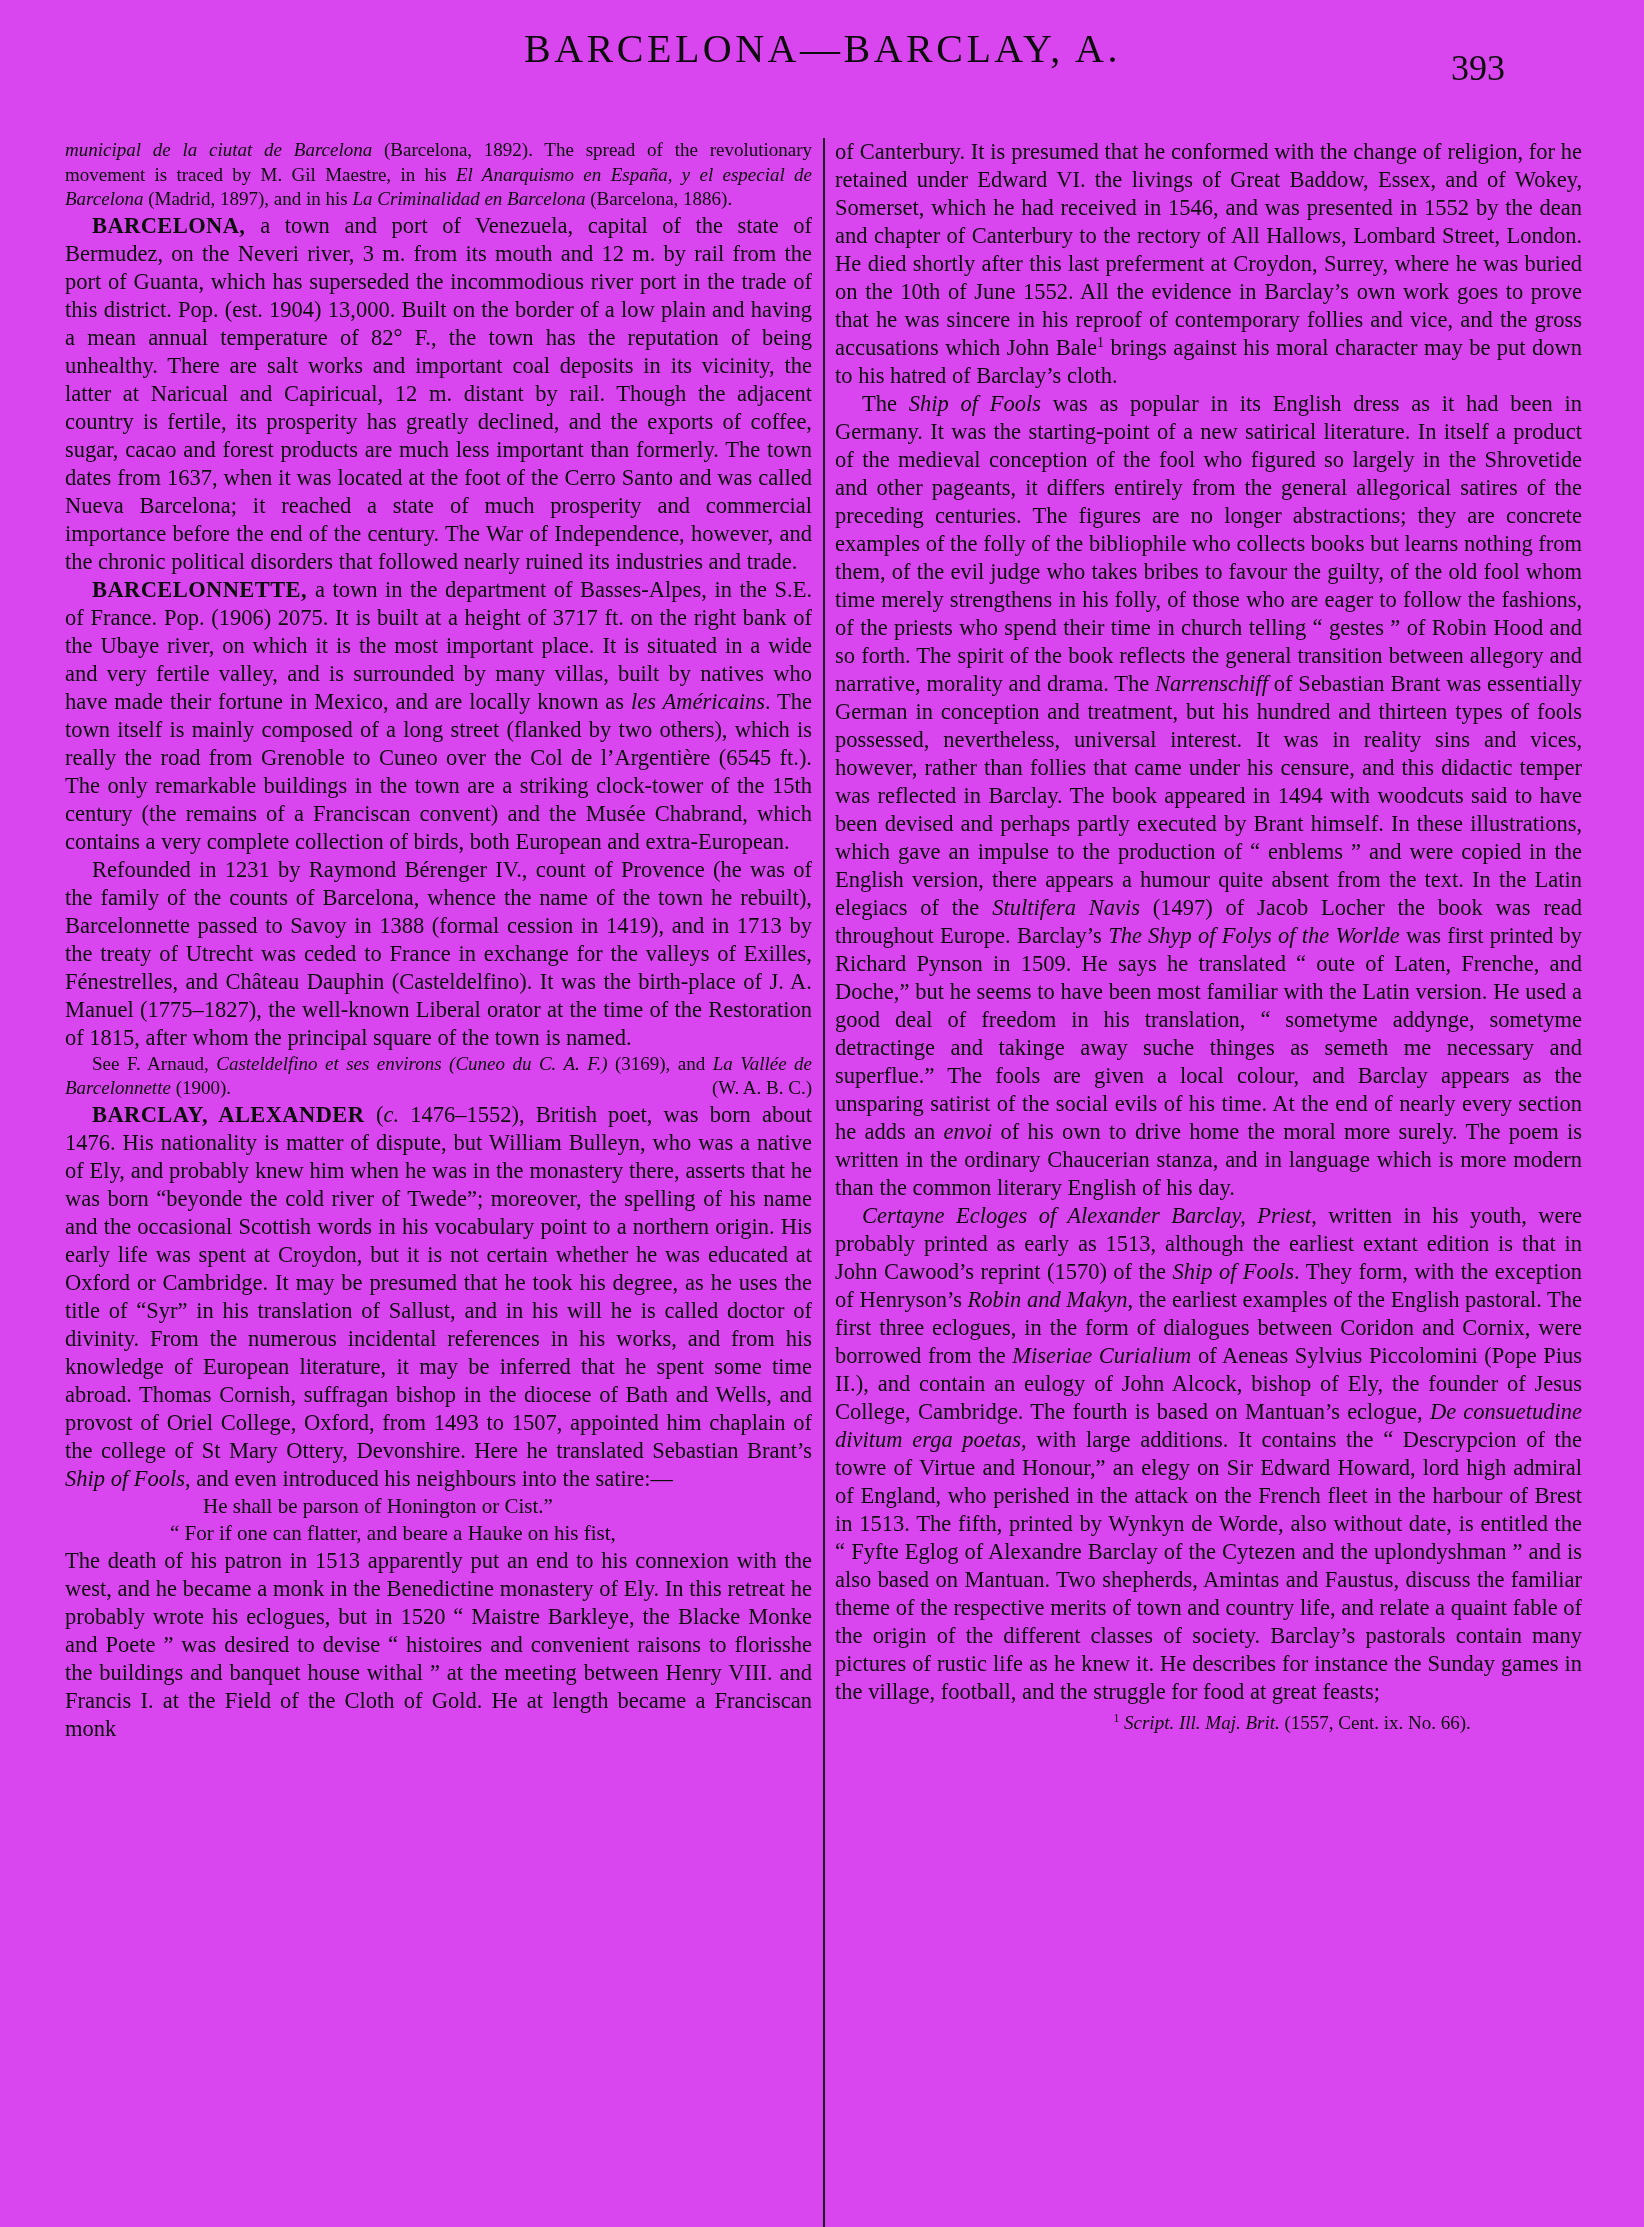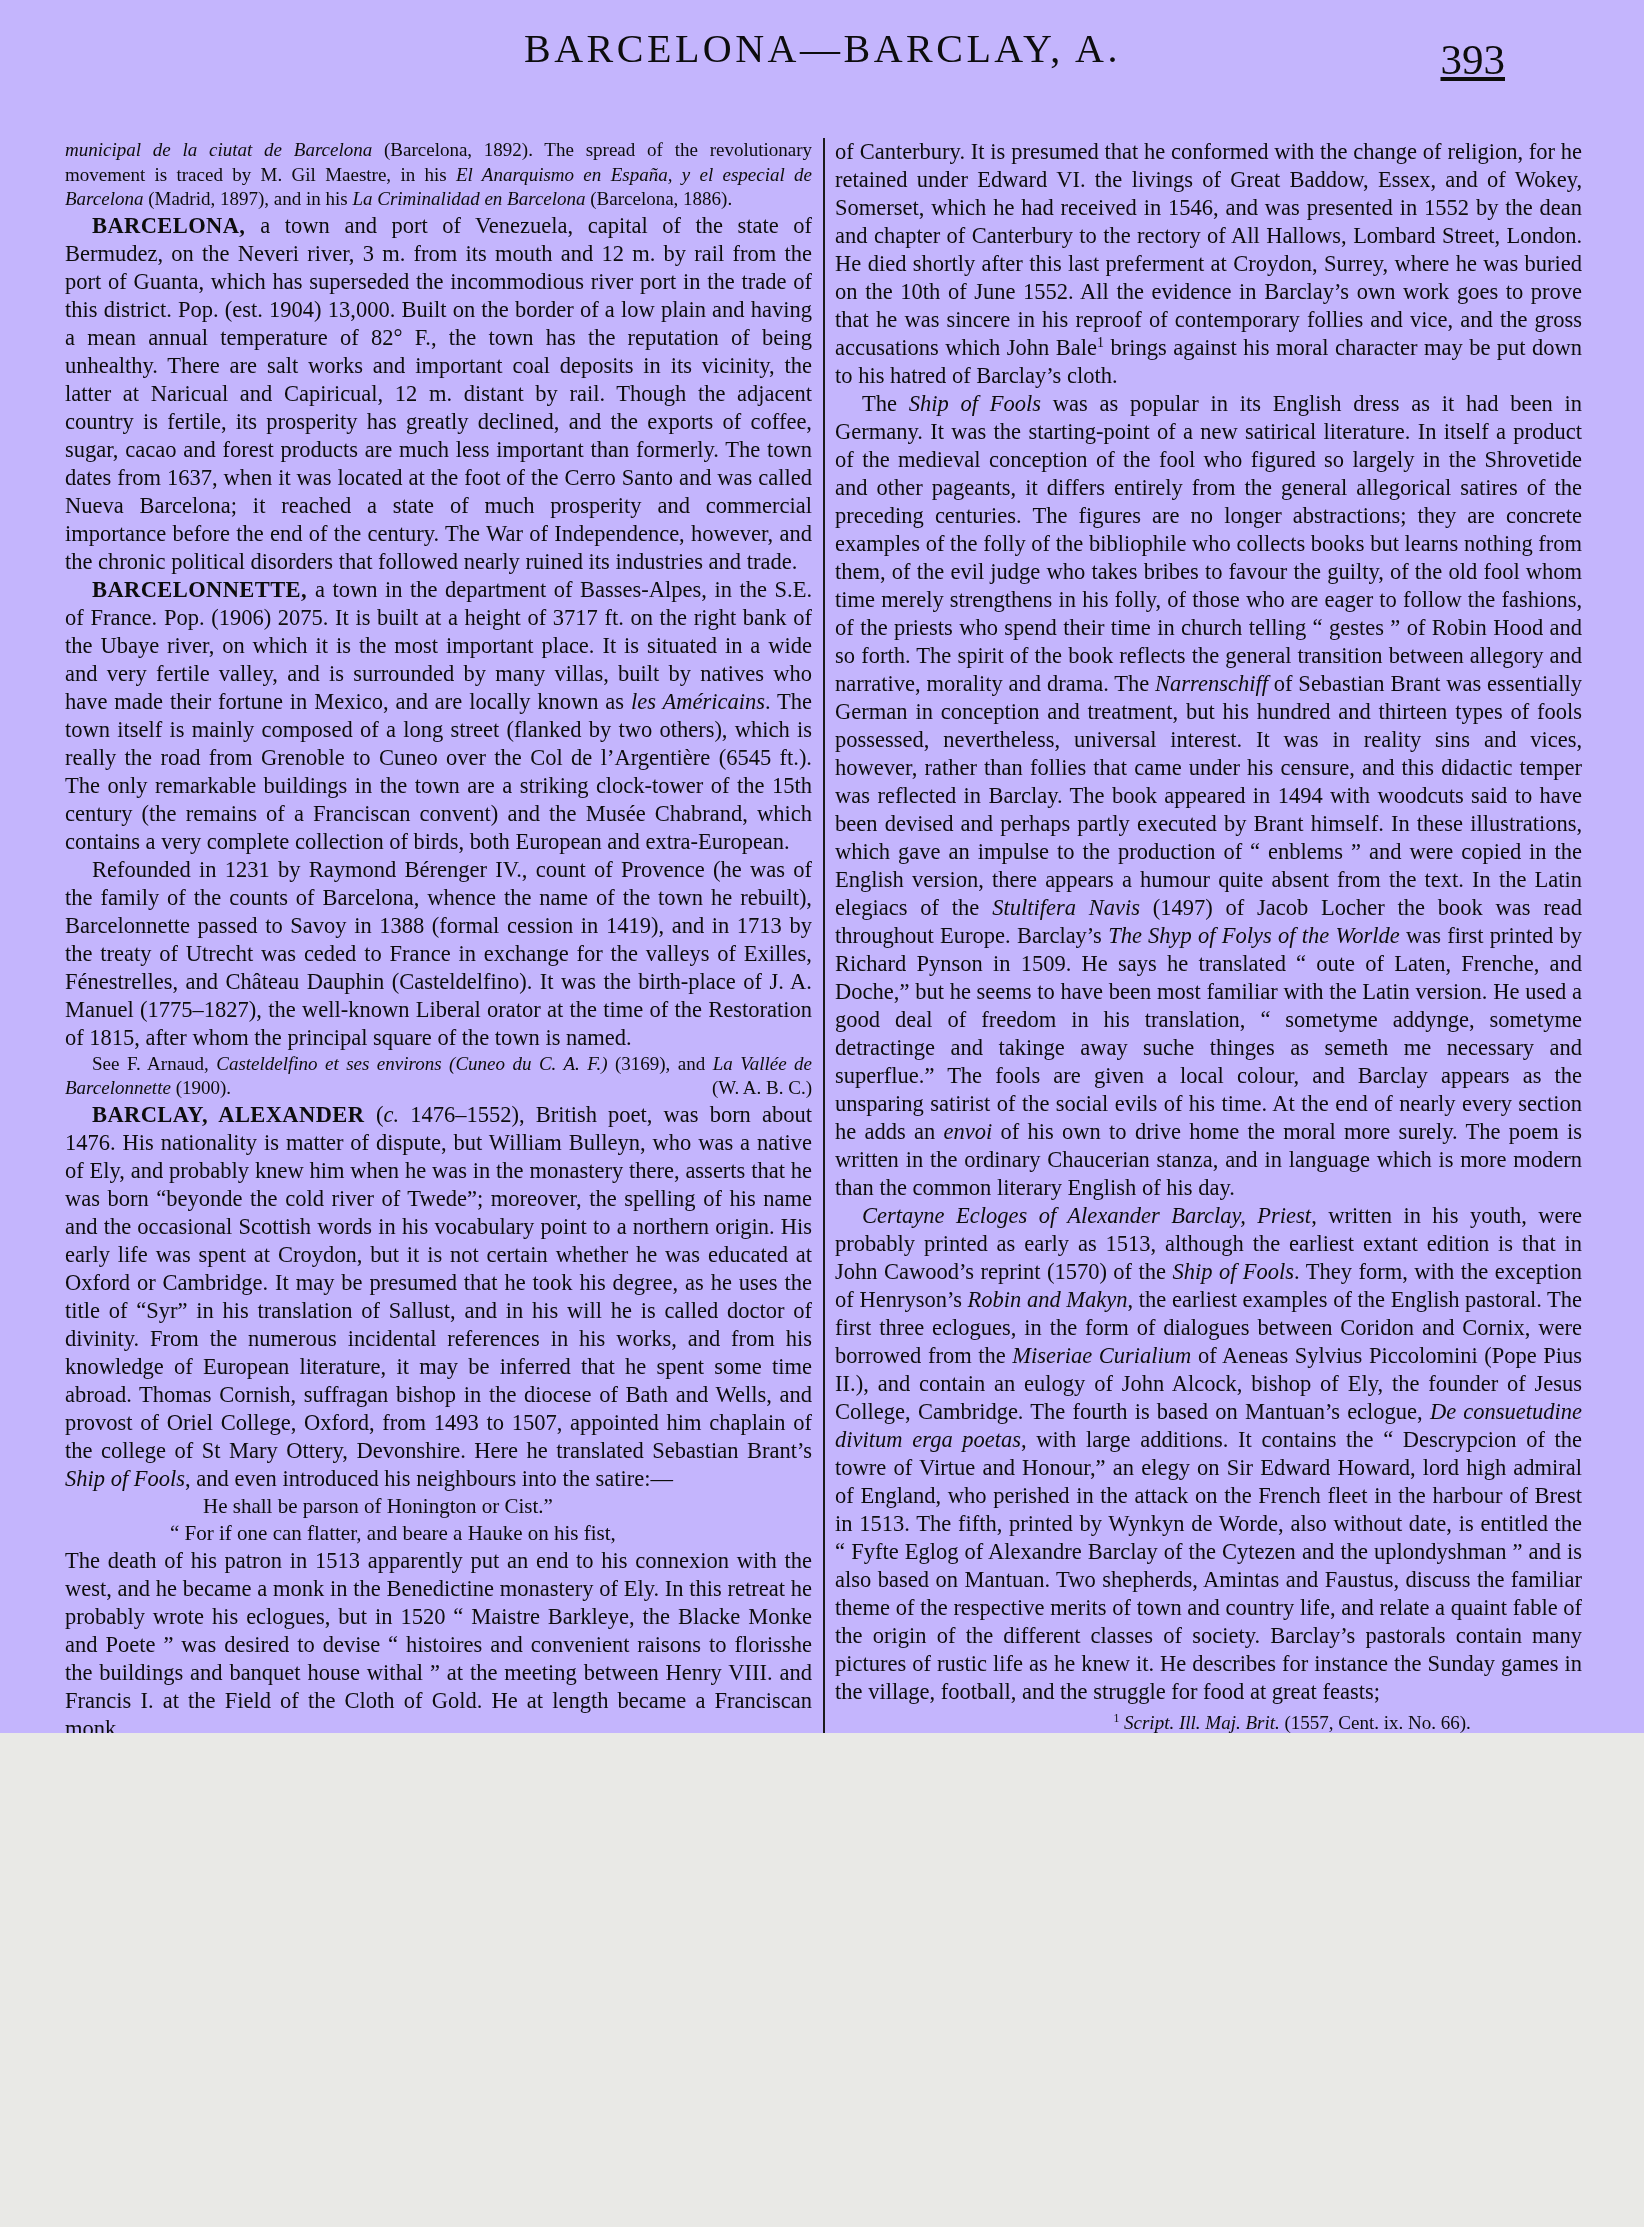--- a/index.html
+++ b/index.html
@@ -3,35 +3,34 @@
 <meta charset="utf-8">
 <style>
   html, body { margin: 0; padding: 0; }
   body {
     width: 1645px; height: 2227px;
     background: #e9e9e6;
     font-family: "Liberation Serif", "DejaVu Serif", serif;
   }
   .page {
     position: relative;
-    width: 1645px; height: 1733px;
-    background: #c4b5fd;
+    width: 1645px; height: 2227px;
+    background: #d946ef;
     color: #0d0d0d;
     overflow: hidden;
   }
   .title {
     position: absolute; top: 25px; left: 0; width: 100%;
     text-align: center;
     font-size: 40px; font-weight: normal; letter-spacing: 3.5px;
     margin: 0;
   }
   .pagenum {
-    position: absolute; top: 35px; right: 140px;
-    font-size: 43px;
-    text-decoration: underline;
+    position: absolute; top: 47px; right: 140px;
+    font-size: 36px;
   }
   .columns {
     position: absolute; top: 138px; left: 65px;
     display: flex;
     height: 2098px;
     overflow: hidden;
   }
   .col { width: 747px; overflow: hidden; }
   .rule { width: 2.1px; background: #1b1b1b; margin: 0 10.5px; height: 2098px; }
   .para { margin: 0; text-align: justify; hyphens: auto; -webkit-hyphens: auto; }

